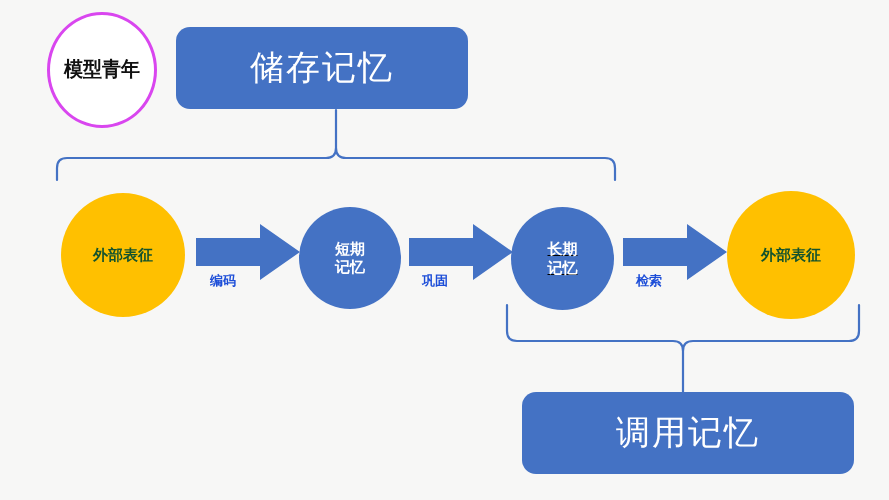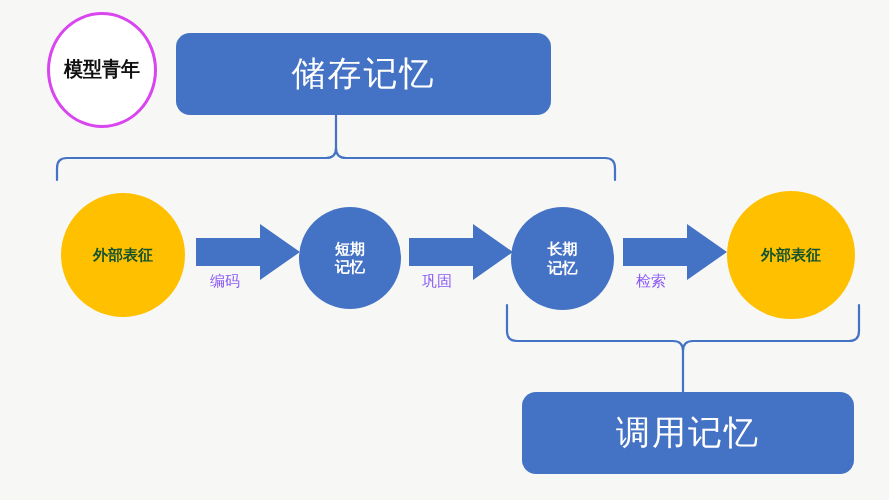--- a/index.html
+++ b/index.html
@@ -53,23 +53,22 @@
   }
   .proc-box .proc-label {
     font-size: 34px;
     letter-spacing: 2px;
     color: #ffffff;
     font-weight: normal;
   }
   #box-store {
     left: 176px;
     top: 27px;
-    width: 375px;
+    width: 292px;
     height: 82px;
-    margin-top: 6px;
   }
   #box-recall {
     left: 522px;
     top: 392px;
     width: 332px;
     height: 82px;
   }
 
   
   .node-circle {
@@ -102,41 +101,42 @@
     left: 299px;
     top: 207px;
     width: 102px;
     height: 102px;
   }
   #circle-long {
     left: 511px;
     top: 207px;
     width: 103px;
     height: 103px;
+    text-decoration: underline;
   }
   #circle-ext-right {
     left: 727px;
     top: 191px;
     width: 128px;
     height: 128px;
   }
 
   
   .flow-arrow {
     position: absolute;
     z-index: 4;
   }
   .flow-arrow svg { display: block; }
 
   
   .arrow-caption {
     position: absolute;
-    font-size: 15px;
-    font-weight: normal;
-    color: #8b5cf6;
+    font-size: 13px;
+    font-weight: bold;
+    color: #1d4ed8;
     z-index: 5;
     white-space: nowrap;
   }
 
   
   .brace-layer {
     position: absolute;
     left: 0;
     top: 0;
     width: 889px;

